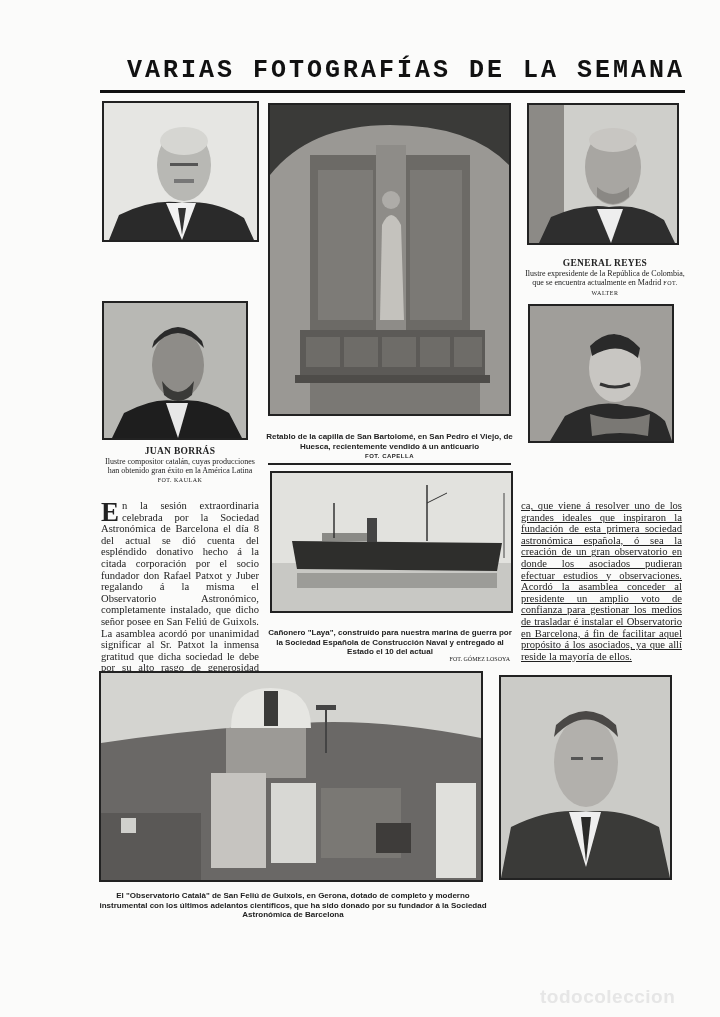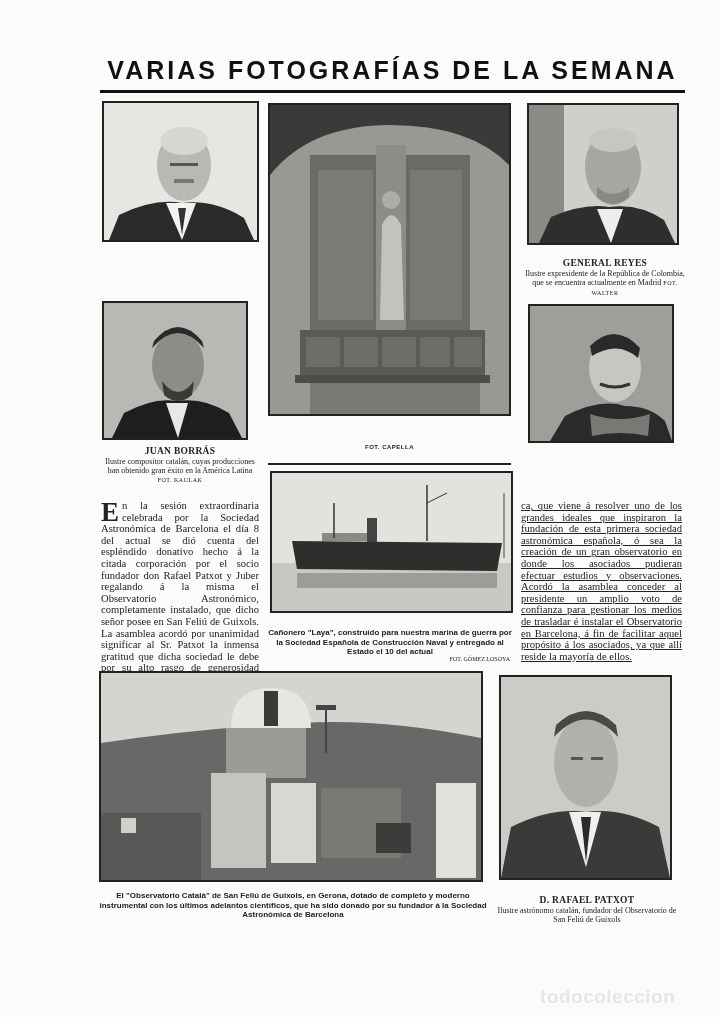--- a/index.html
+++ b/index.html
@@ -1,18 +1,18 @@
 <!DOCTYPE html>
 <html><head>
 <meta charset="utf-8">
 <style>
   html,body{margin:0;padding:0;}
   body{width:720px;height:1017px;background:#fff;position:relative;overflow:hidden;font-family:"DejaVu Serif",serif;color:#1a1a1a;}
   .page{position:absolute;left:0;top:0;width:720px;height:1017px;background:#fbfbfa;}
-  .title{position:absolute;left:100px;top:56px;width:585px;text-align:center;font-family:Liberation Sans, sans-serif;font-weight:bold;font-size:25px;letter-spacing:3px;color:#111;white-space:nowrap;}
+  .title{position:absolute;left:100px;top:56px;width:585px;text-align:right;font-family:Liberation Mono, monospace;font-weight:bold;font-size:25px;letter-spacing:3px;color:#111;white-space:nowrap;}
   .title-rule{position:absolute;left:100px;top:90px;width:585px;height:3px;background:#111;}
   .photo{position:absolute;border:2px solid #222;box-sizing:border-box;overflow:hidden;}
   .cap{position:absolute;text-align:center;font-family:"Liberation Serif",serif;font-size:8px;line-height:9px;color:#222;}
   .cap .nm{display:block;font-weight:bold;font-size:9.5px;line-height:11px;letter-spacing:0.3px;}
   .cap .cr{font-size:6px;letter-spacing:0.5px;}
   .capbold{font-weight:bold;font-family:"Liberation Sans",sans-serif;font-size:8px;line-height:9.5px;}
   .col{position:absolute;font-family:"Liberation Serif",serif;font-size:10.6px;line-height:11.6px;text-align:justify;color:#222;}
   .dropcap{float:left;font-size:27px;line-height:22px;margin:1px 3px 0 0;font-weight:bold;}
   .rule{position:absolute;height:2px;background:#222;}
   .watermark{position:absolute;left:540px;top:986px;font-family:"Liberation Sans",sans-serif;font-weight:bold;font-size:19px;color:#e6e6e6;letter-spacing:0.5px;}
@@ -53,21 +53,21 @@
       <rect x="36" y="232" width="34" height="30" fill="#6e6c68"></rect>
       <rect x="74" y="232" width="34" height="30" fill="#6e6c68"></rect>
       <rect x="112" y="232" width="34" height="30" fill="#6e6c68"></rect>
       <rect x="150" y="232" width="30" height="30" fill="#6e6c68"></rect>
       <rect x="184" y="232" width="28" height="30" fill="#6e6c68"></rect>
       <rect x="25" y="270" width="195" height="8" fill="#4e4c49"></rect>
       <rect x="40" y="278" width="170" height="31" fill="#7a7874"></rect>
     </svg>
   </div>
   <div class="cap capbold" style="left:262px;top:432px;width:255px;">
-    <br>
+    <span>Retablo de la capilla de San Bartolomé, en San Pedro el Viejo, de Huesca, recientemente vendido á un anticuario</span><br>
     <span class="cr">FOT. CAPELLA</span>
   </div>
 
   <div class="photo" style="left:527px;top:103px;width:152px;height:142px;background:#d8d8d4;">
     <svg width="148" height="138">
       <rect width="148" height="138" fill="#cfcfcb"></rect>
       <rect x="0" y="0" width="35" height="138" fill="#8c8a86"></rect>
       <path d="M10 138 L22 112 Q55 98 80 102 Q110 98 135 115 L146 138Z" fill="#2e2e2e"></path>
       <path d="M68 104 L82 138 L94 104Z" fill="#eee"></path>
       <ellipse cx="84" cy="62" rx="28" ry="38" fill="#a8a6a2"></ellipse>
@@ -164,19 +164,15 @@
       <rect width="169" height="201" fill="#cbcbc7"></rect>
       <path d="M0 201 L10 150 Q50 130 85 135 Q120 130 158 150 L169 201Z" fill="#3a3a38"></path>
       <path d="M68 135 L85 190 L100 135Z" fill="#efefef"></path>
       <path d="M80 140 L85 185 L90 140Z" fill="#2a2a28"></path>
       <ellipse cx="85" cy="85" rx="32" ry="45" fill="#b2b0ac"></ellipse>
       <path d="M53 60 Q85 25 117 60 L115 48 Q85 20 55 48Z" fill="#4a4846"></path>
       <rect x="70" y="80" width="12" height="3" fill="#555"></rect>
       <rect x="90" y="80" width="12" height="3" fill="#555"></rect>
     </svg>
   </div>
-  <div class="cap" style="left:497px;top:895px;width:180px;">
-    <span class="nm">D. RAFAEL PATXOT</span>
-    <span>Ilustre astrónomo catalán, fundador del Observatorio de San Feliú de Guixols</span>
-  </div>
 
   <div class="watermark">todocoleccion</div>
 </div>
 
 </body></html>

